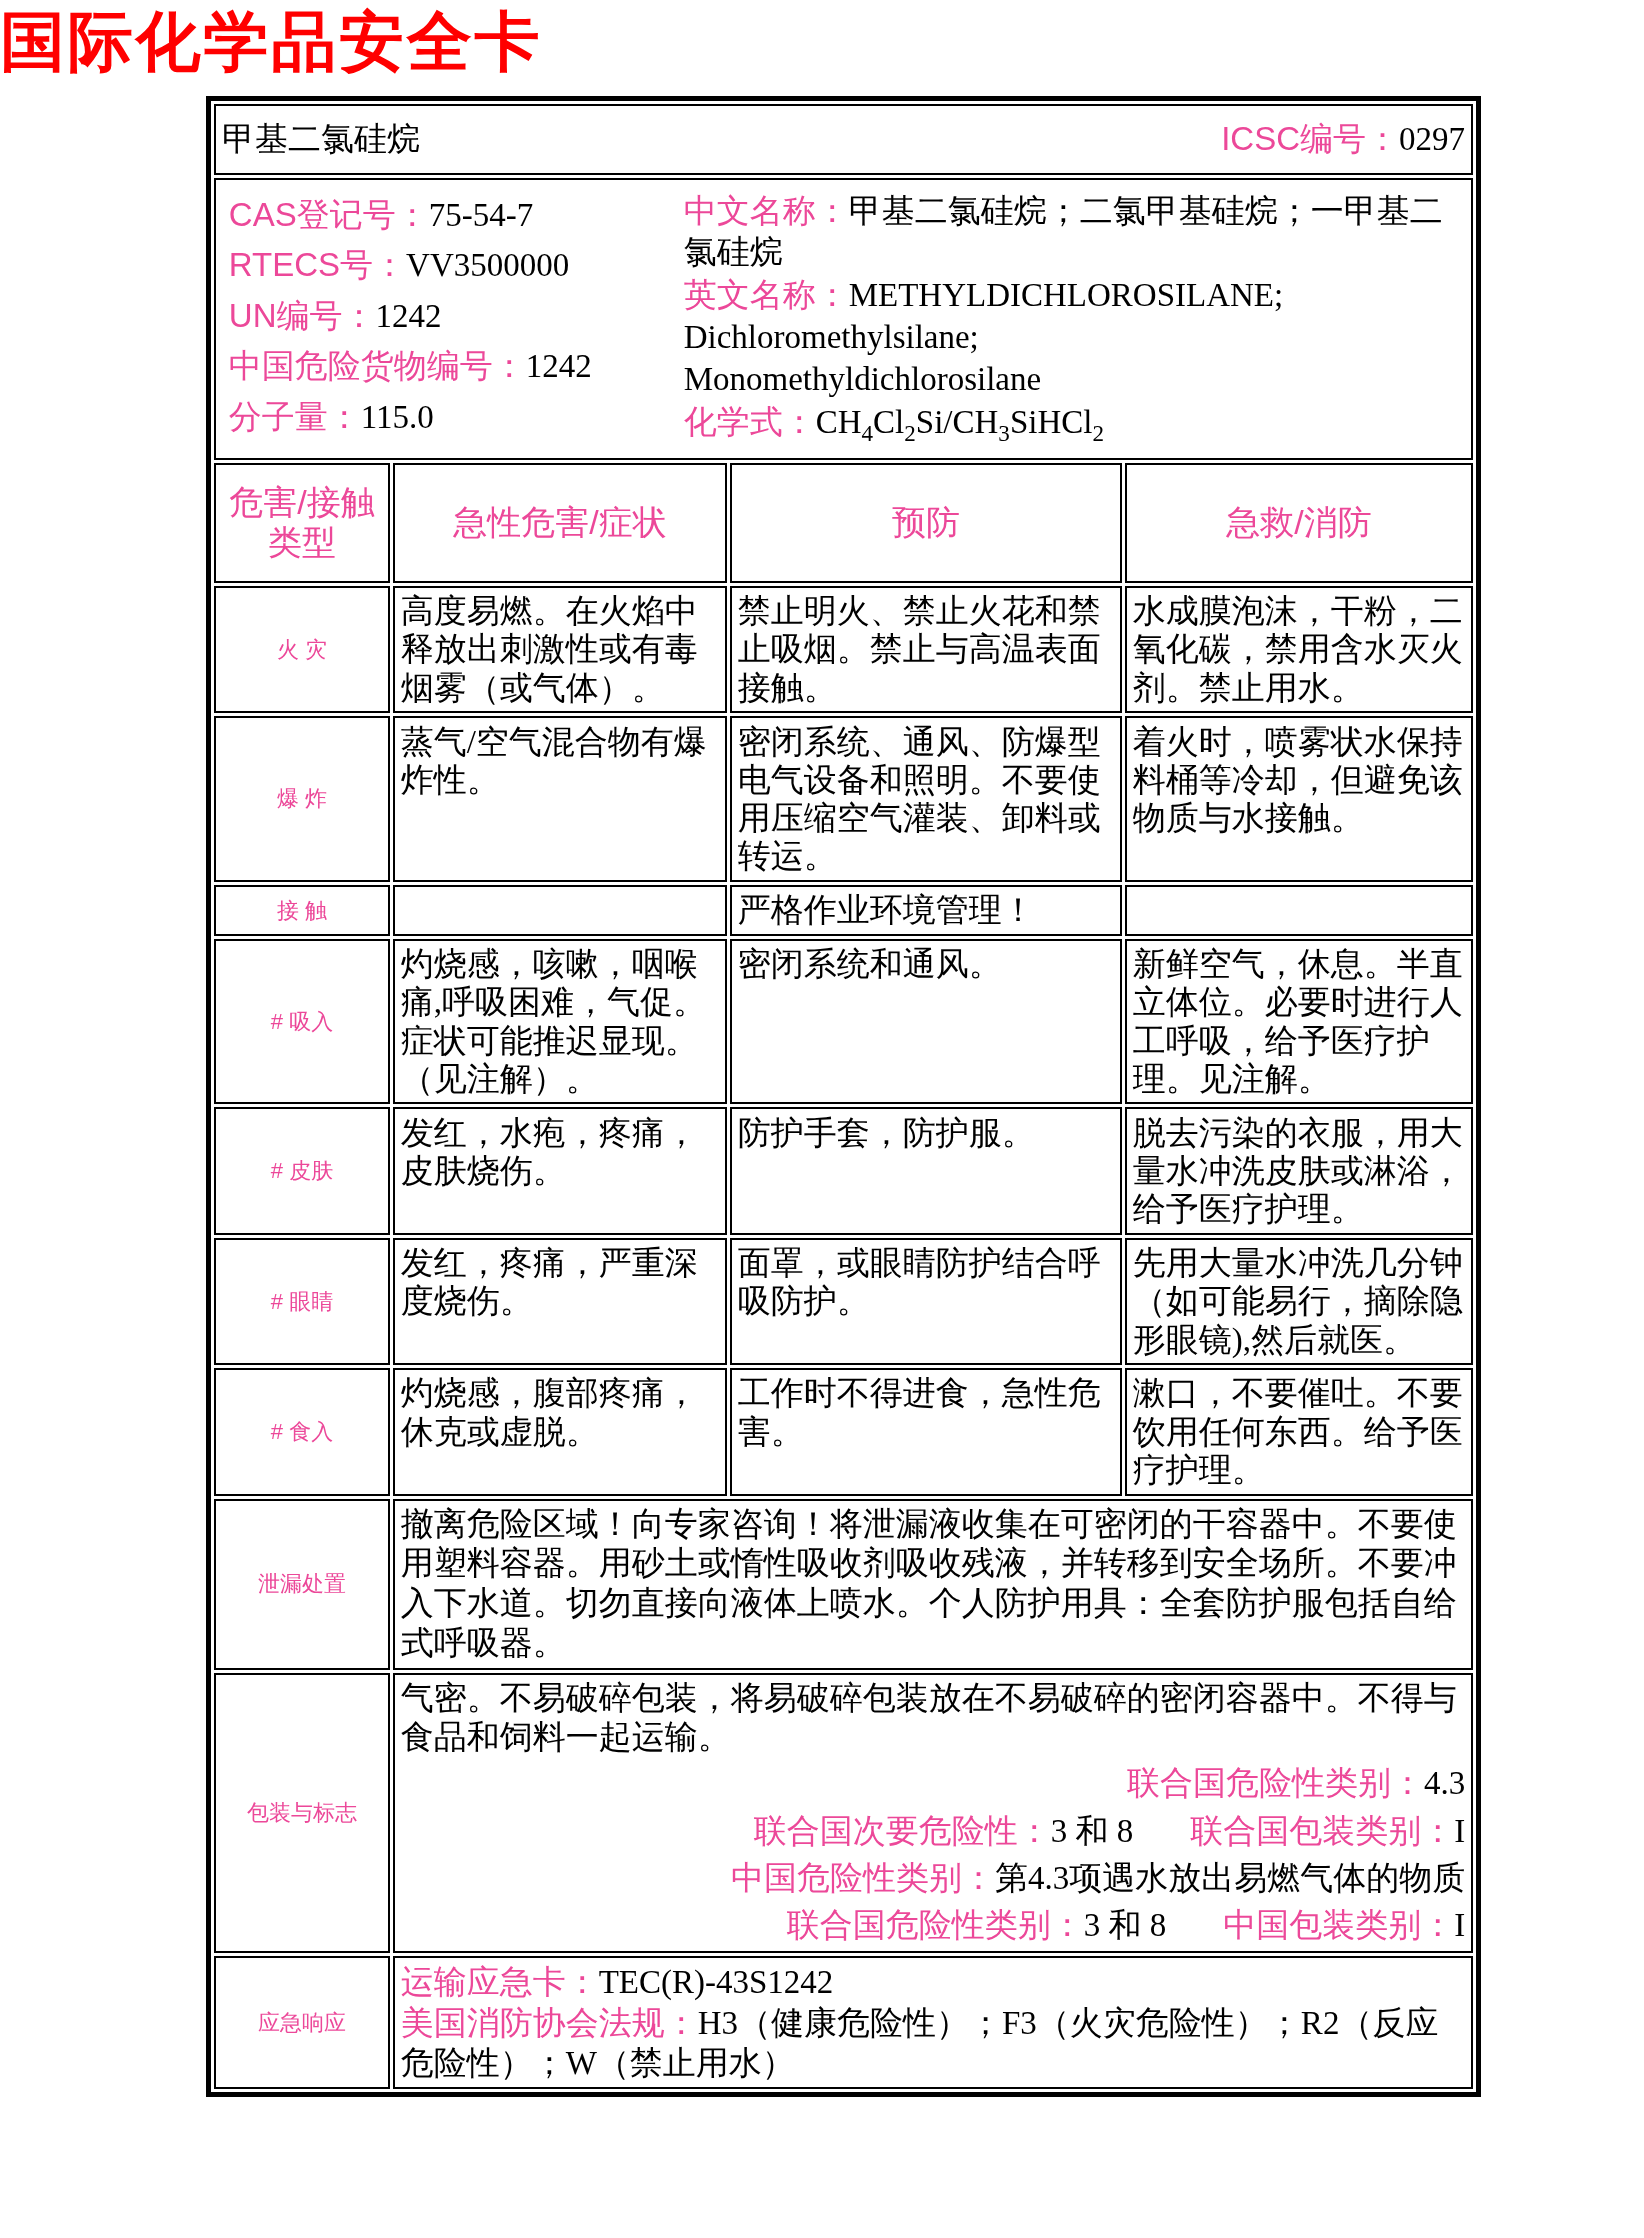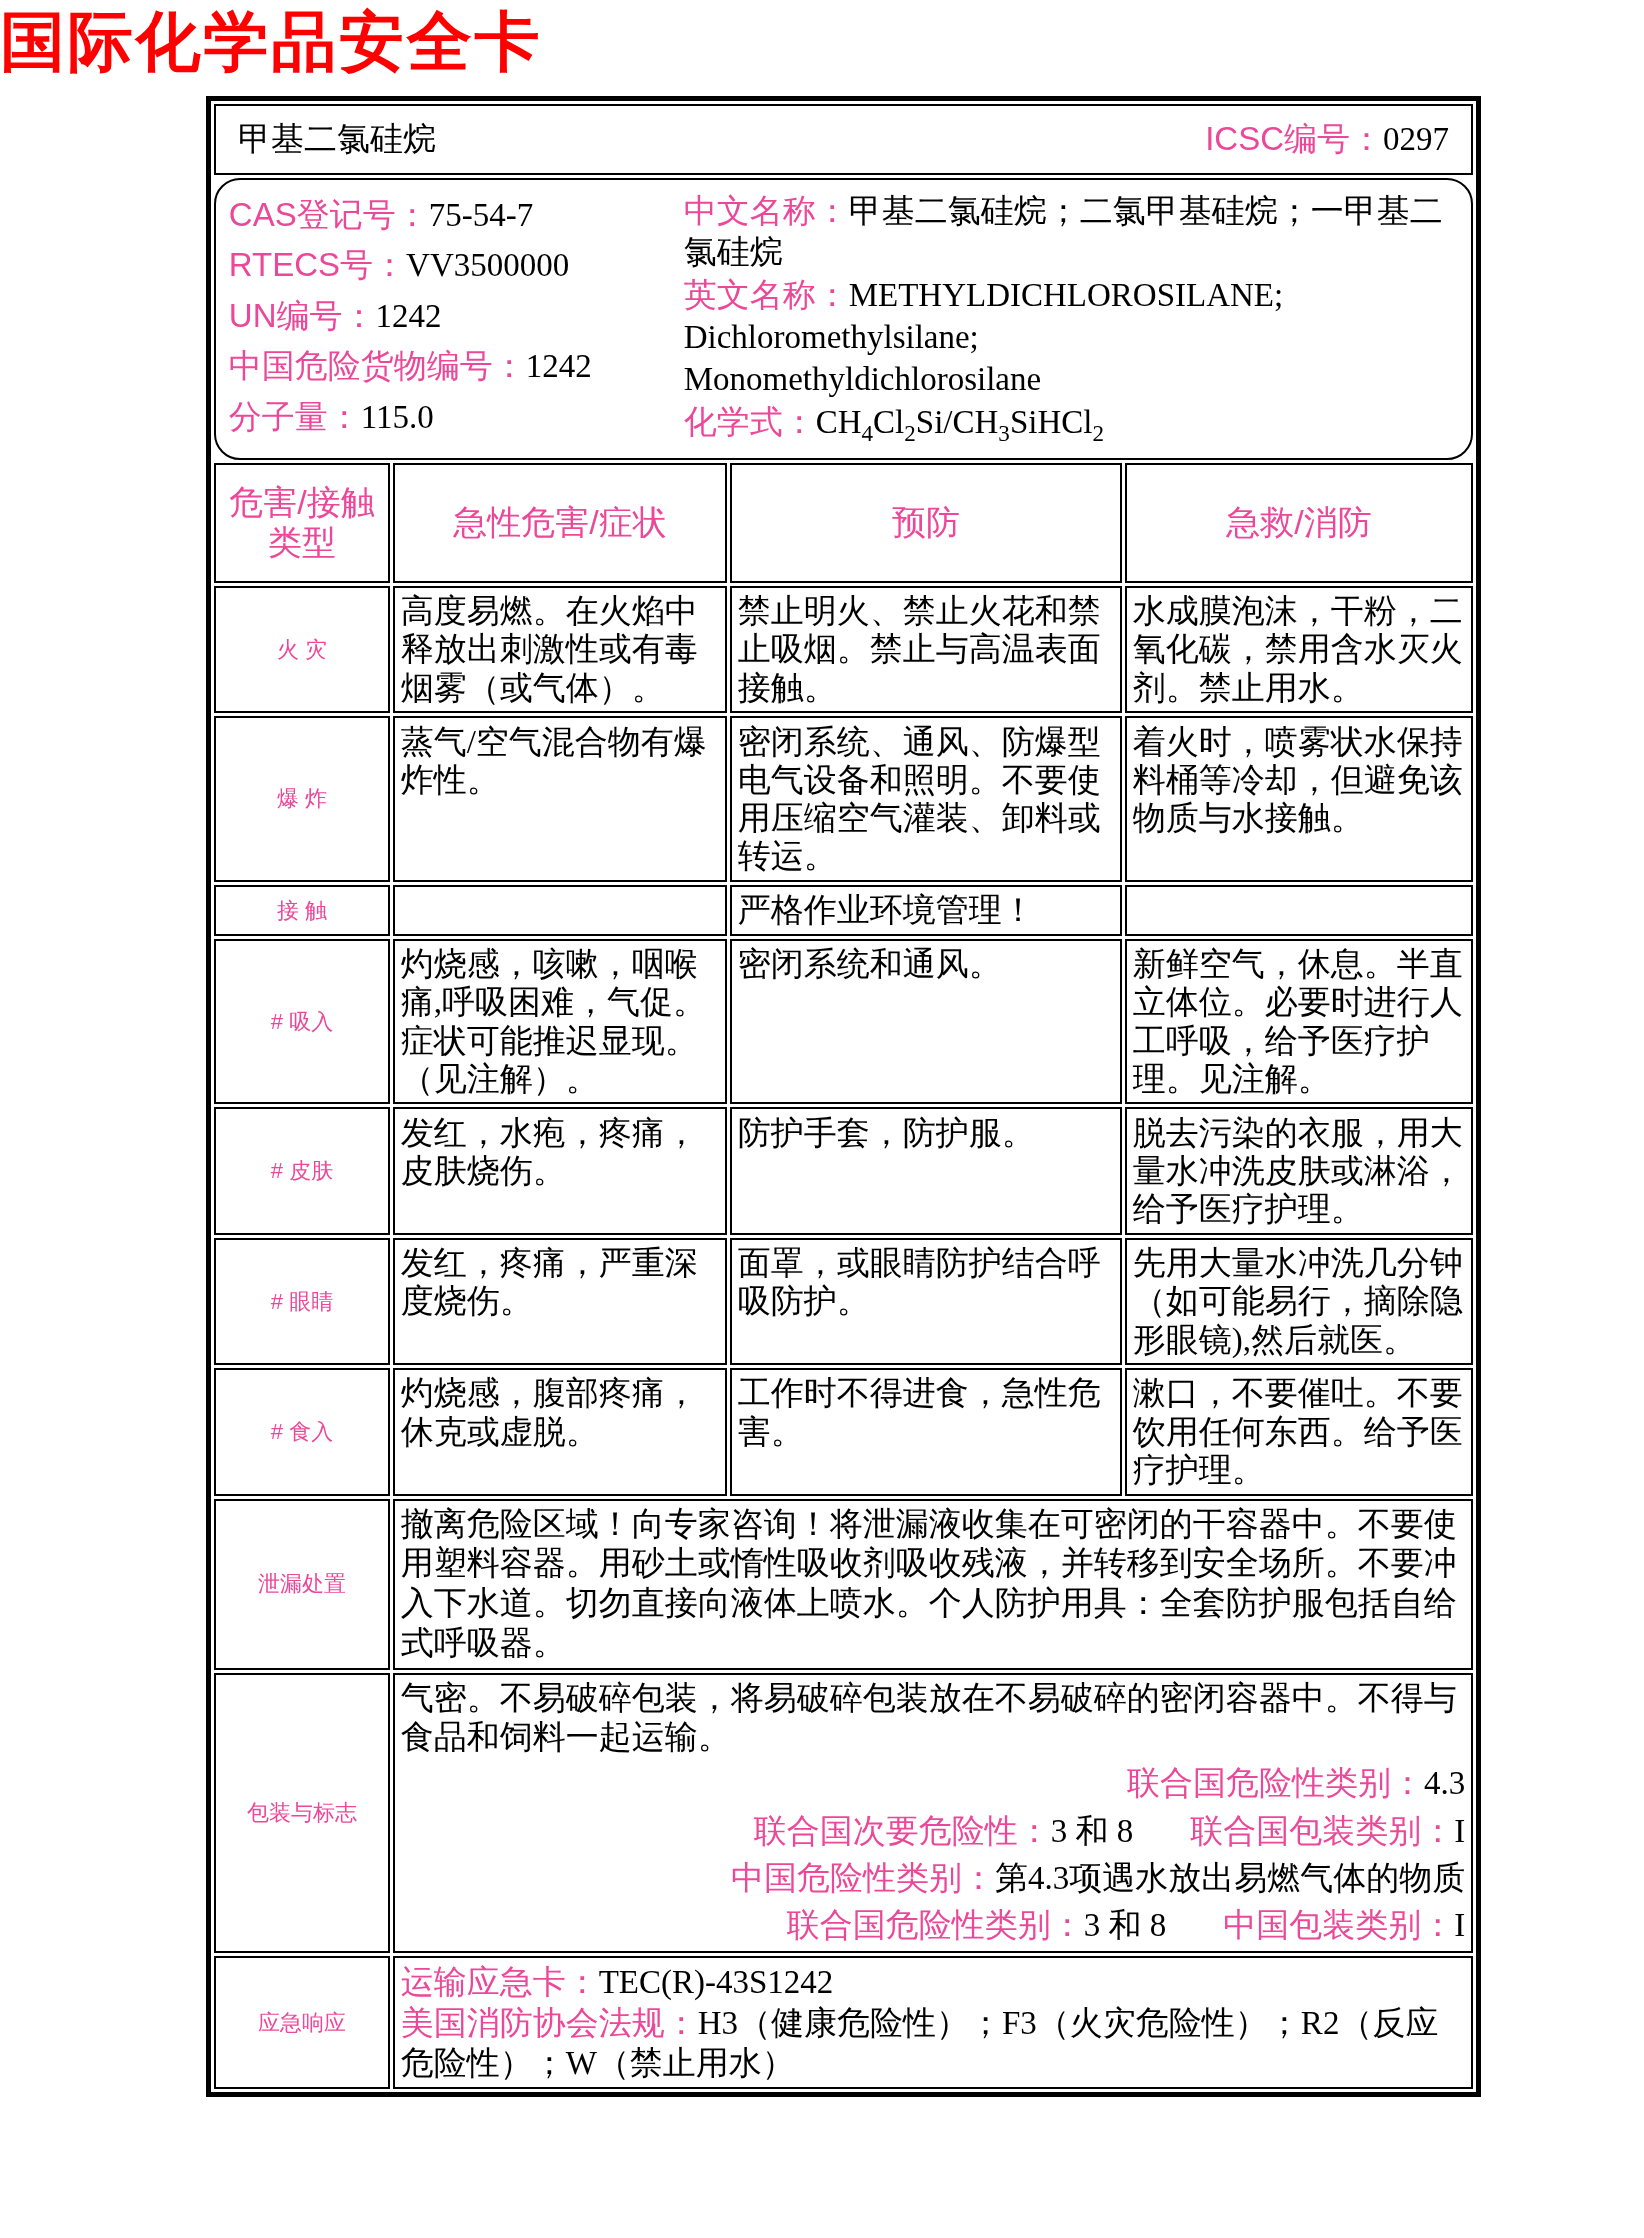--- a/index.html
+++ b/index.html
@@ -47,24 +47,24 @@
     vertical-align:middle;
     padding:18.5px 5.7px;
     font-size:34px;
   }
   .type-cell {
     text-align:center;
     vertical-align:middle;
     font-size:22px;
     padding:7px 0;
   }
-  .top-name-row td { padding:14px 22px; }
+  .top-name-row td { padding:14px 6px; }
   .name-flex { display:flex; justify-content:space-between; align-items:baseline; }
   .icsc-num { color:#000; font-weight:normal; font-family:"Liberation Serif","DejaVu Serif",serif; }
-  .info-cell { padding:10px 12.8px;border-radius:26px; }
+  .info-cell { padding:10px 12.8px; }
   .info-flex { display:flex; }
   .id-left { width:37%; }
   .id-left .id-line { line-height:1.5; }
   .id-right { flex:1; }
   .id-right .id-line { line-height:1.27; }
   .val { color:#000; font-weight:normal; font-family:"Liberation Serif","DejaVu Serif",serif; }
   sub { font-size:70%; }
   .pk-line { line-height:1.3; margin-top:4.3px;text-align:right; }
   .gap-left { margin-left:57px; }
   .section-text { line-height:1.2; }

